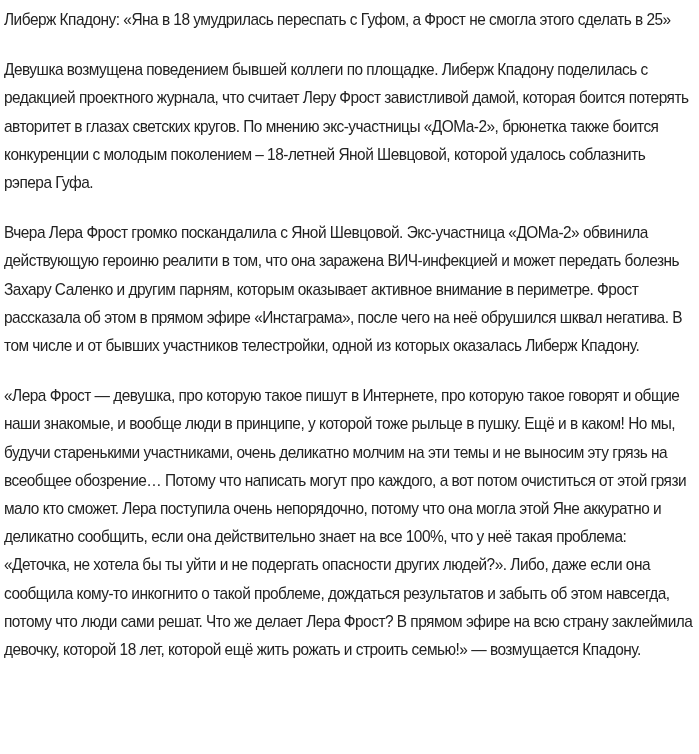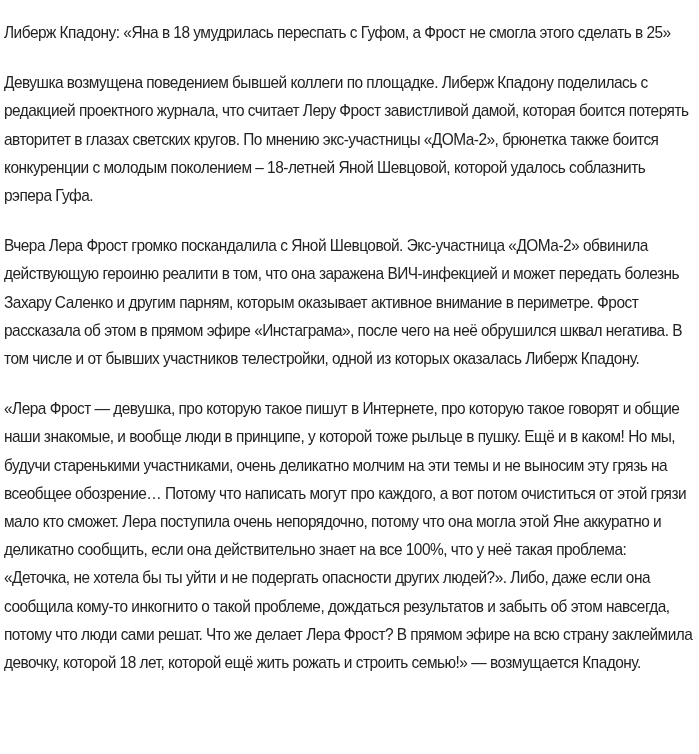--- a/index.html
+++ b/index.html
@@ -8,21 +8,21 @@
     background: #ffffff;
   }
   body {
     width: 699px;
     height: 754px;
     overflow: hidden;
     font-family: "Liberation Sans", "DejaVu Sans", sans-serif;
     color: #222222;
   }
   .article {
-    padding: 19px 4px 0 4px;
+    padding: 6px 4px 0 4px;
     box-sizing: border-box;
     width: 699px;
   }
   .article p {
     margin: 0;
     font-size: 16.6px;
     line-height: 28.2px;
     letter-spacing: -0.55px;
     transform: scaleX(0.93);
     transform-origin: left top;

